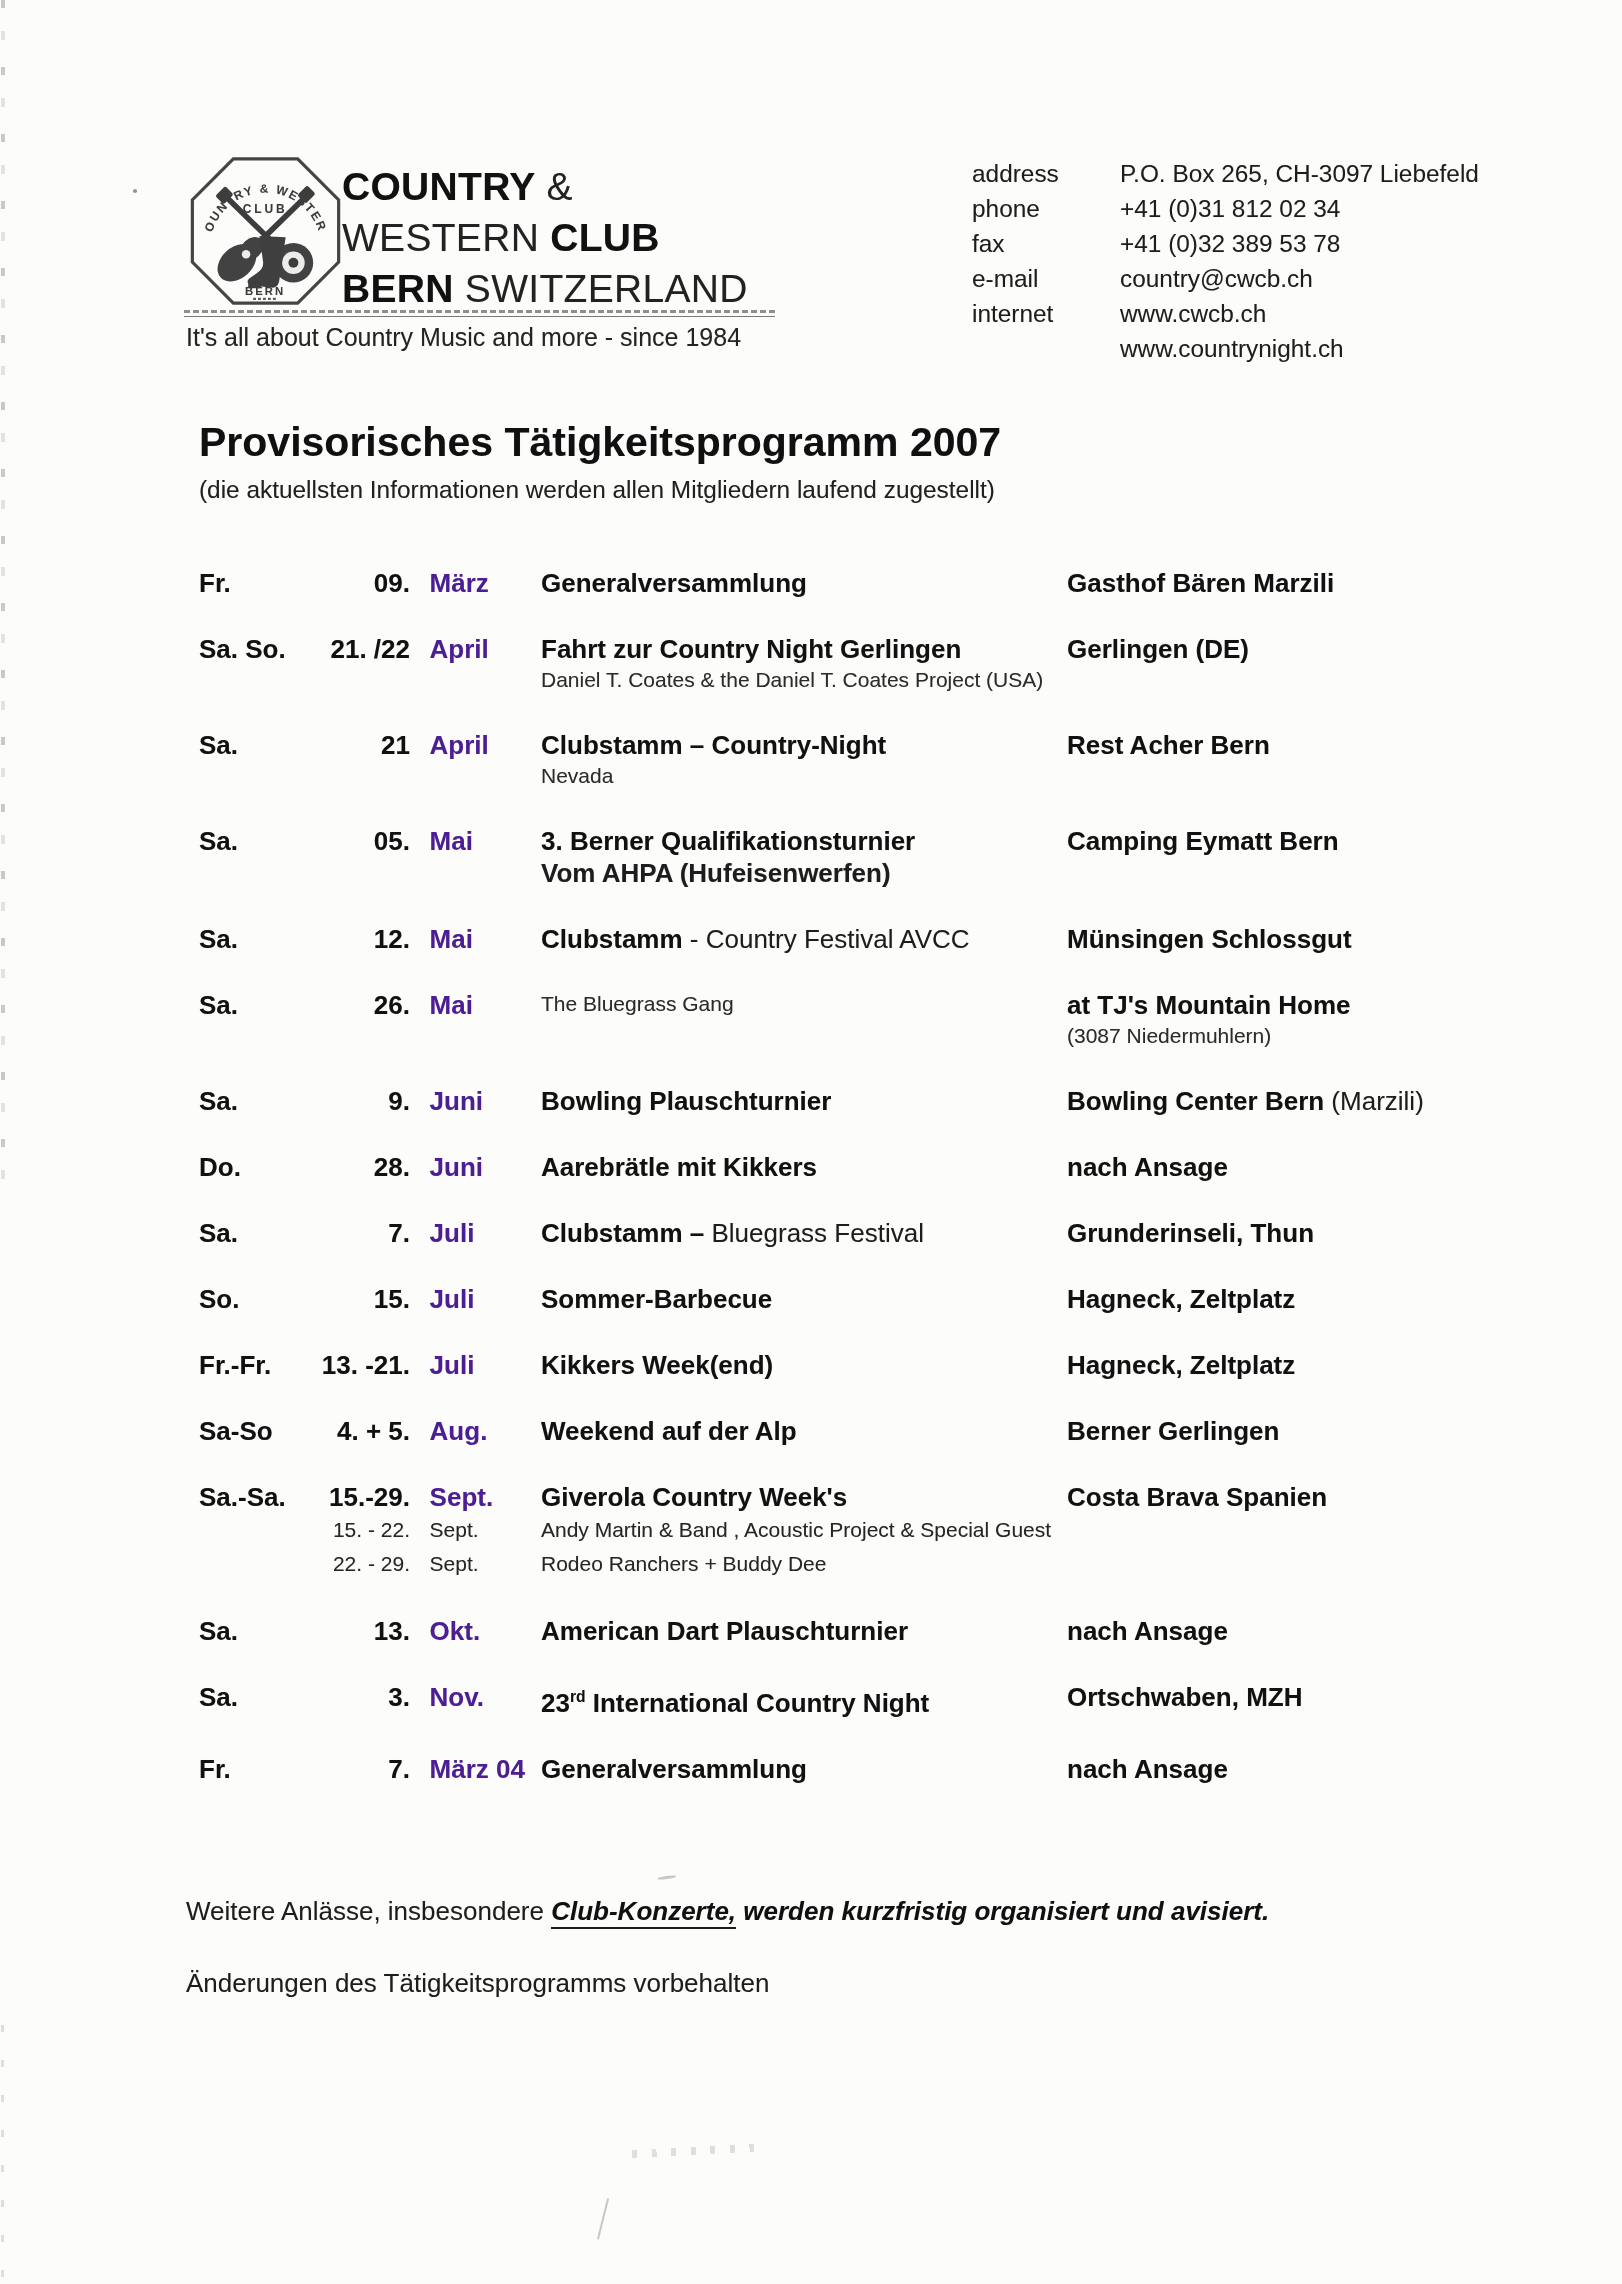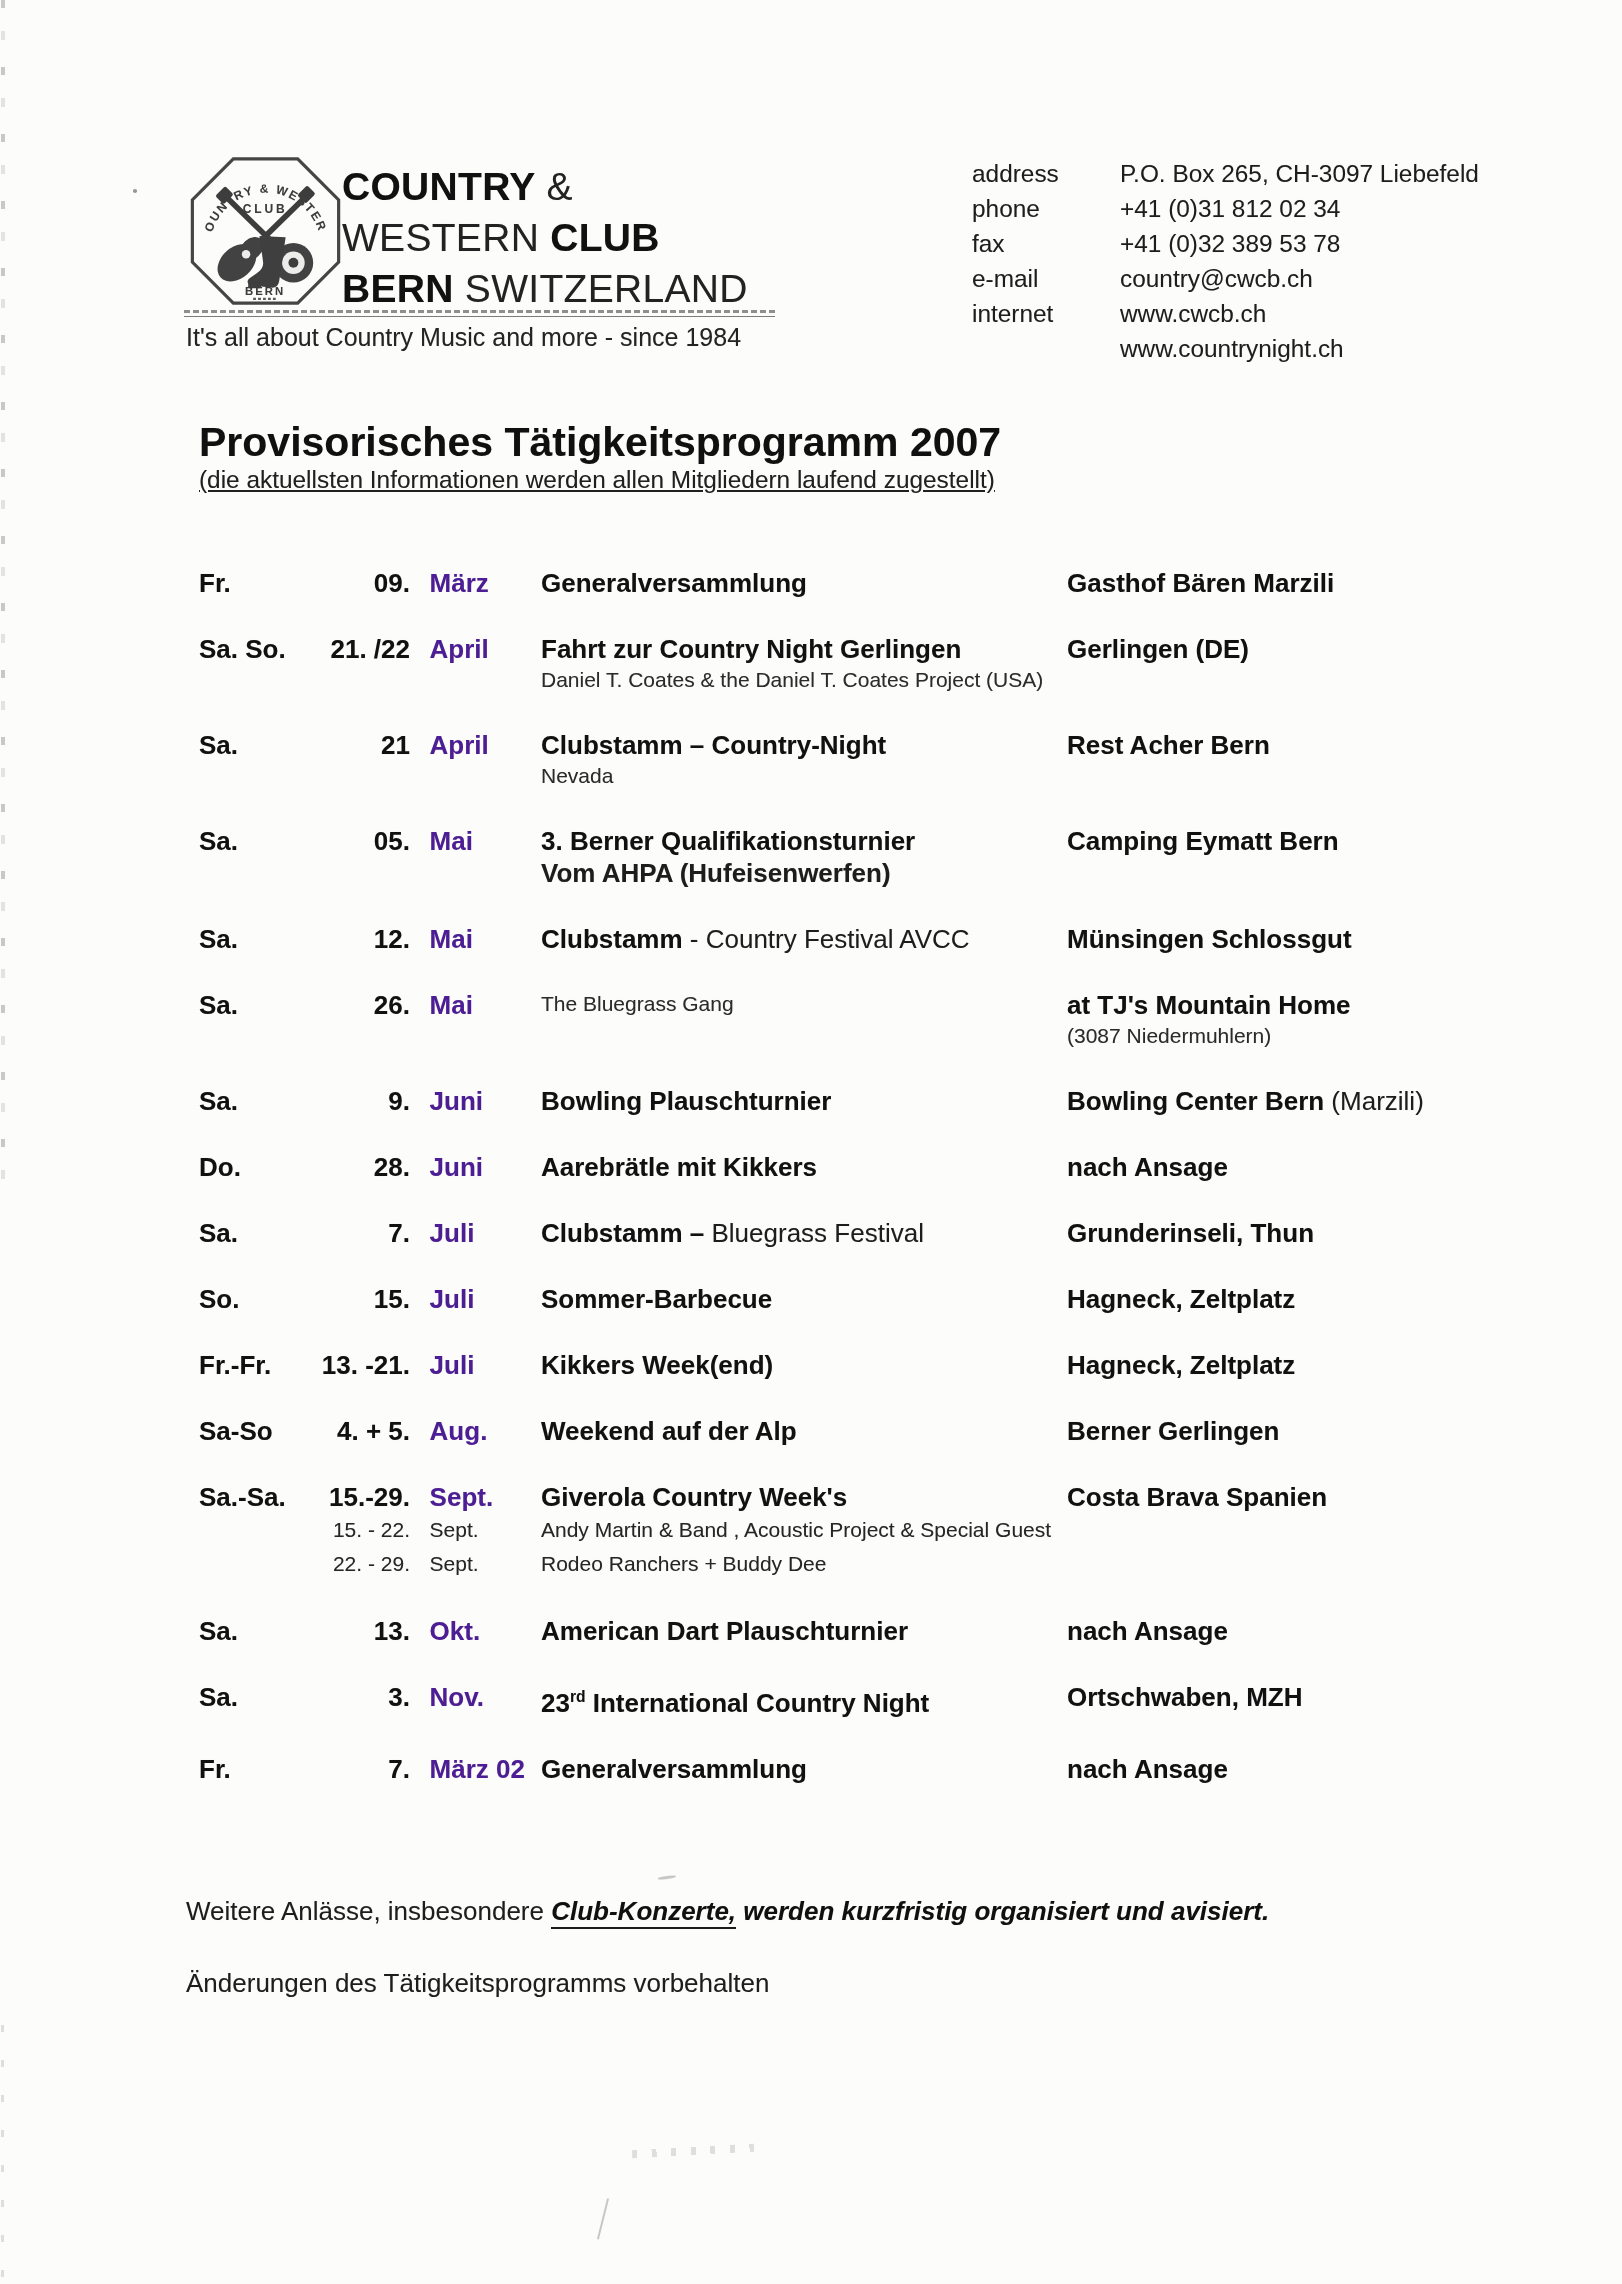--- a/index.html
+++ b/index.html
@@ -17,21 +17,21 @@
   .brand .reg{font-weight:normal;color:#222;}
   .brand-rule{left:184px;top:310px;width:591px;height:2.8px;border-top:3.5px dashed #8e8e8e;border-bottom:1.4px solid #7a7a7a;}
   .tagline{left:186px;top:323px;font-size:25px;color:#242424;white-space:nowrap;}
 
   .contact{left:972px;top:156px;display:grid;grid-template-columns:148px auto;column-gap:0;
            font-size:24.4px;line-height:35px;color:#1d1d1d;white-space:nowrap;}
 
   
   .titleblock{left:199px;top:419px;}
   .doc-title{margin:0;font-size:41px;font-weight:bold;color:#101010;white-space:nowrap;}
-  .doc-subtitle{margin-top:0;font-size:24.4px;color:#202020;white-space:nowrap;text-decoration:underline;}
+  .doc-subtitle{margin-top:10px;font-size:24.4px;color:#202020;white-space:nowrap;}
 
   
   .events{left:199px;top:567px;width:1397px;}
   .event-row{display:grid;grid-template-columns:117px 94px 131px 526px auto;margin-bottom:34px;}
   .c-day{font-size:26px;font-weight:bold;line-height:32px;white-space:nowrap;color:#111;}
   .c-date{font-size:26px;font-weight:bold;line-height:32px;text-align:right;white-space:nowrap;color:#111;}
   .c-month{font-size:26px;font-weight:bold;line-height:32px;padding-left:19.6px;white-space:nowrap;color:#4c1d95;}
   .ev-title{font-size:26px;line-height:32px;white-space:nowrap;color:#1d1d1d;}
   .ev-note{font-size:21px;line-height:30px;white-space:nowrap;color:#2b2b2b;}
   .loc-line{font-size:26px;line-height:32px;white-space:nowrap;color:#1d1d1d;}
@@ -303,21 +303,21 @@
         <div class="c-main">
           <div class="ev-title"><span class="b">23</span><span class="b sup">rd</span><span class="b"> International Country Night</span></div>
         </div>
         <div class="c-loc">
           <div class="loc-line"><span class="b">Ortschwaben, MZH</span></div>
         </div>
       </div>
       <div class="event-row">
         <div class="c-day">Fr.</div>
         <div class="c-date">7.</div>
-        <div class="c-month">März 02</div>
+        <div class="c-month">März 04</div>
         <div class="c-main">
           <div class="ev-title"><span class="b">Generalversammlung</span></div>
         </div>
         <div class="c-loc">
           <div class="loc-line"><span class="b">nach Ansage</span></div>
         </div>
       </div>
     </div>
 
   <div class="abs footer">

